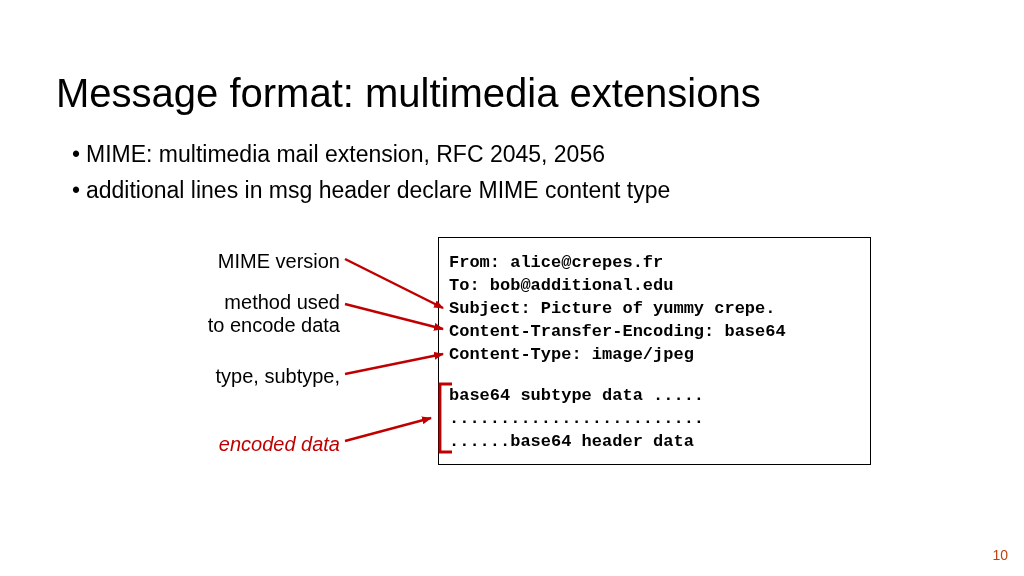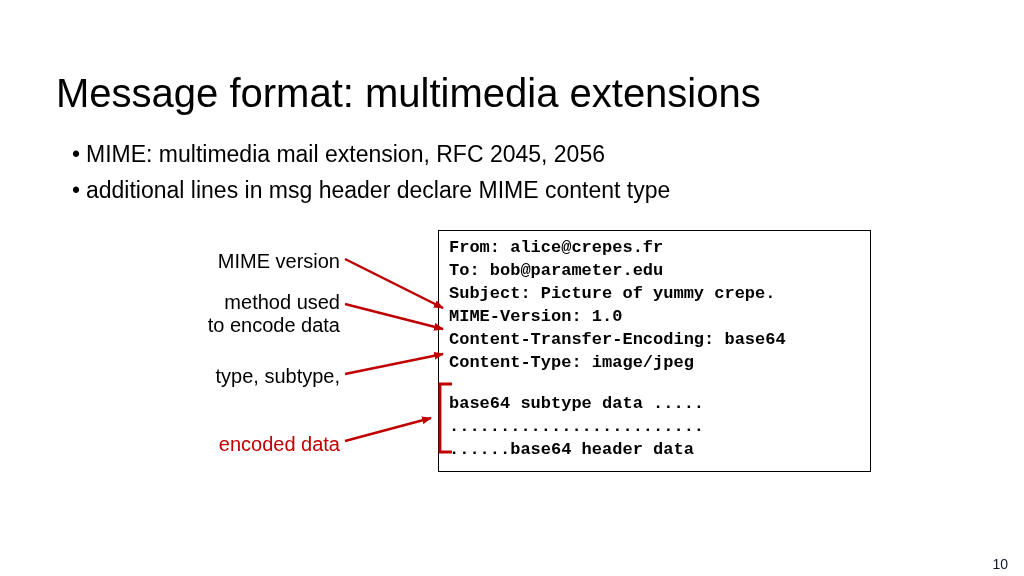--- a/index.html
+++ b/index.html
@@ -4,27 +4,27 @@
 <style>
   html,body{margin:0;padding:0;width:1024px;height:576px;background:#fff;
             font-family:Arial,Helvetica,sans-serif;color:#000;}
   .slide{position:relative;width:1024px;height:576px;}
   .title{position:absolute;left:56px;top:48px;font-size:40px;font-weight:400;margin-top:23px;}
   .bullets{position:absolute;left:72px;top:137px;font-size:23px;line-height:1.55;}
   .bullets .dot{display:inline-block;width:14px;}
   .diagram{position:absolute;left:0;top:226px;width:1024px;height:320px;}
   .annot{position:absolute;font-size:20px;color:#000;text-align:right;line-height:1.15;}
   .annot.red{color:#c00000;}
-  .msgbox{position:absolute;left:438px;top:4px;width:411px;border:1px solid #000;
-          padding:6px 10px 10px 10px;
+  .msgbox{position:absolute;left:438px;top:11px;width:411px;border:1px solid #000;
+          padding:14px 10px 10px 10px;
           font-family:"Courier New",Courier,monospace;font-size:17px;
           font-weight:bold;line-height:1.35;}
   .msgbox .gap{height:18px;}
   .arrow-svg{position:absolute;left:0;top:0;pointer-events:none;}
-  .pagenum{position:absolute;right:16px;bottom:4px;font-size:14px;color:#0f172a;}
+  .pagenum{position:absolute;right:16px;bottom:13px;font-size:14px;color:#c2410c;}
 </style>
 </head>
 <body>
 
 <div class="slide">
   <div class="title">Message format: multimedia extensions</div>
 
   <div class="bullets">
     <div><span class="dot">•</span><span>MIME: multimedia mail extension, RFC 2045, 2056</span></div>
     <div><span class="dot">•</span><span>additional lines in msg header declare MIME content type</span></div>
@@ -34,27 +34,26 @@
 
     <div class="annot" style="left:200px;top:24px;width:140px;">MIME version</div>
     <div class="annot" style="left:200px;top:65px;width:140px;">
       <span>method used</span><br>
       <span>to encode data</span>
     </div>
     <div class="annot" style="left:140px;top:116px;width:200px;">
       <br>
       <span>type, subtype,</span><br>
     </div>
-    <div class="annot red" style="left:200px;top:207px;width:140px;">encoded data</div>
+    <div class="annot red" style="left:200px;top:207px;width:140px;font-style:italic;">encoded data</div>
 
     <div class="msgbox">
       <div>From: alice@crepes.fr</div>
-      <div>To: bob@parameter.edu</div>
+      <div>To: bob@additional.edu</div>
       <div>Subject: Picture of yummy crepe.</div>
-      <div>MIME-Version: 1.0</div>
       <div>Content-Transfer-Encoding: base64</div>
       <div>Content-Type: image/jpeg</div>
       <div class="gap"></div>
       <div>base64 subtype data .....</div>
       <div>.........................</div>
       <div>......base64 header data</div>
     </div>
 
     <svg class="arrow-svg" width="1024" height="320">
       <defs>

